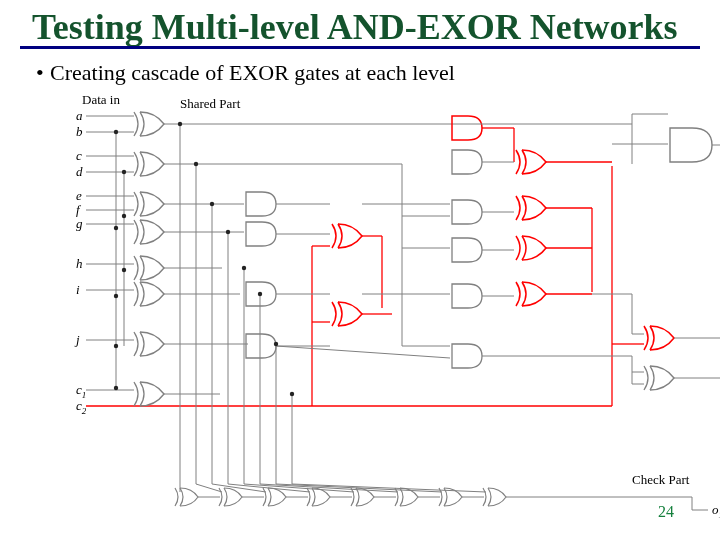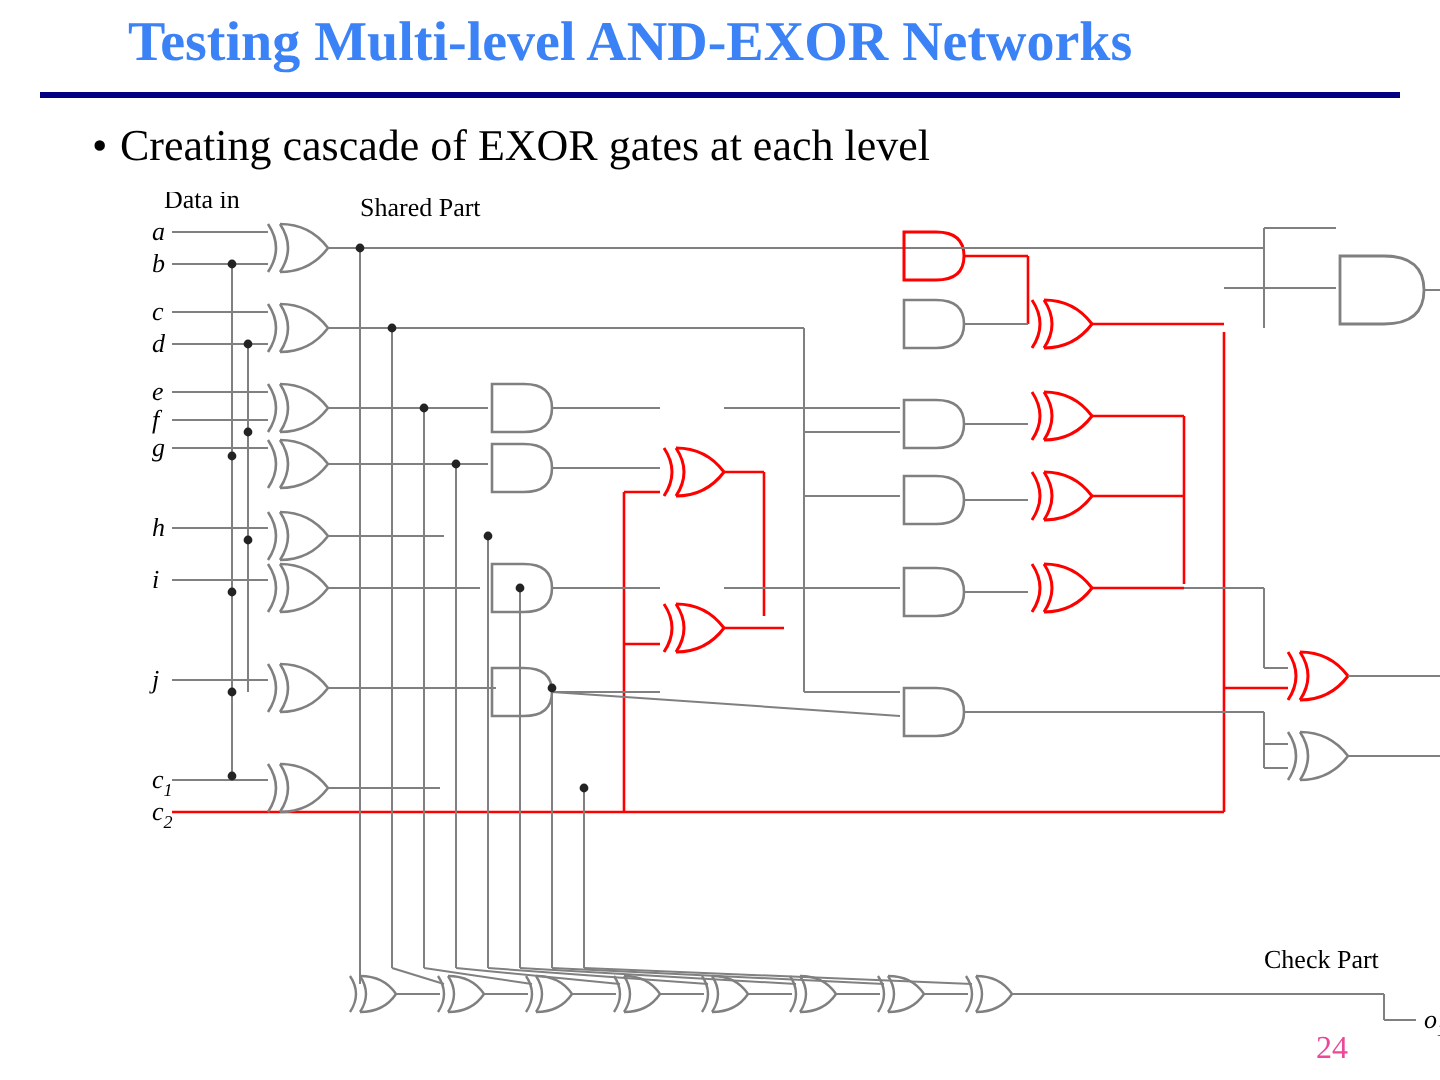--- a/index.html
+++ b/index.html
@@ -1,21 +1,21 @@
 <!DOCTYPE html>
 <html><head>
 <meta charset="utf-8">
 <style>
   html,body{margin:0;padding:0;width:720px;height:540px;background:#fff;font-family:"Times New Roman",serif;}
   .slide{position:relative;width:720px;height:540px;}
-  .title{position:absolute;left:64px;top:6px;font-size:28px;font-weight:bold;color:#3b82f6;}
+  .title{position:absolute;left:32px;top:6px;font-size:36px;font-weight:bold;color:#14532d;}
   .rule{position:absolute;left:20px;top:46px;width:680px;height:0;border-top:3px solid #000080;}
-  .bullet{position:absolute;left:46px;top:60px;font-size:22px;color:#000;}
+  .bullet{position:absolute;left:36px;top:60px;font-size:22px;color:#000;}
   .bullet .dot{display:inline-block;width:14px;}
-  .pagenum{position:absolute;right:46px;bottom:6px;font-size:16px;color:#ec4899;}
+  .pagenum{position:absolute;right:46px;bottom:19px;font-size:16px;color:#15803d;}
   .diagram{position:absolute;left:30px;top:96px;margin-left:42px;}
   svg text{font-family:"Times New Roman",serif;font-style:italic;font-size:13px;fill:#000;}
   svg text.plain{font-style:normal;}
 </style>
 </head>
 <body>
 
 <div class="slide">
   <div class="title">Testing Multi-level AND-EXOR Networks</div>
   <div class="rule"></div>

